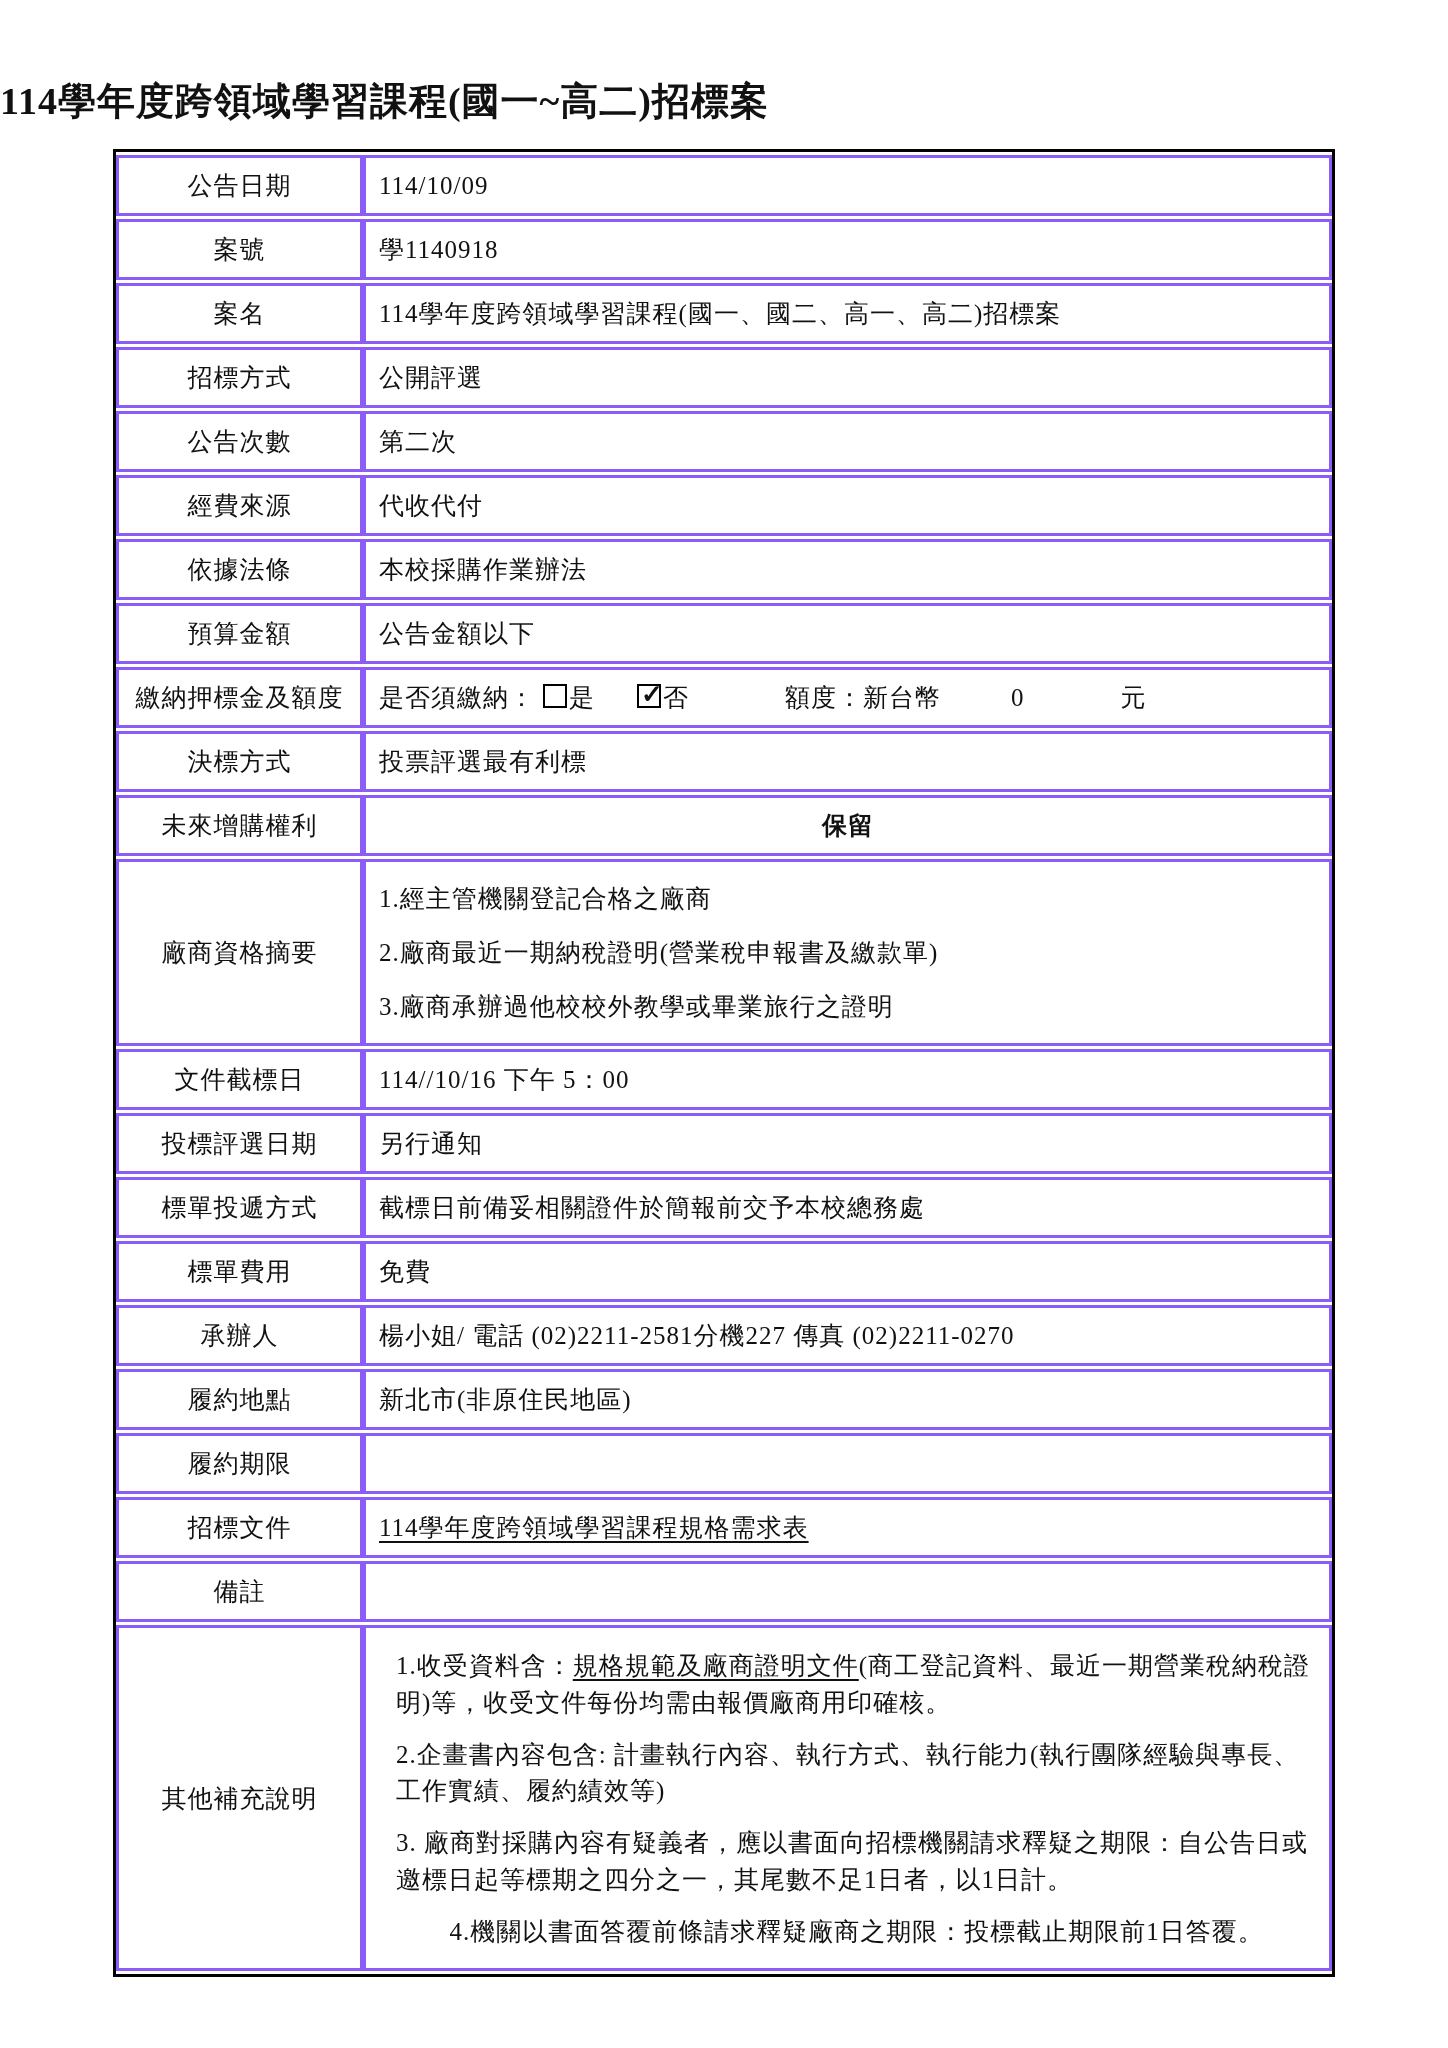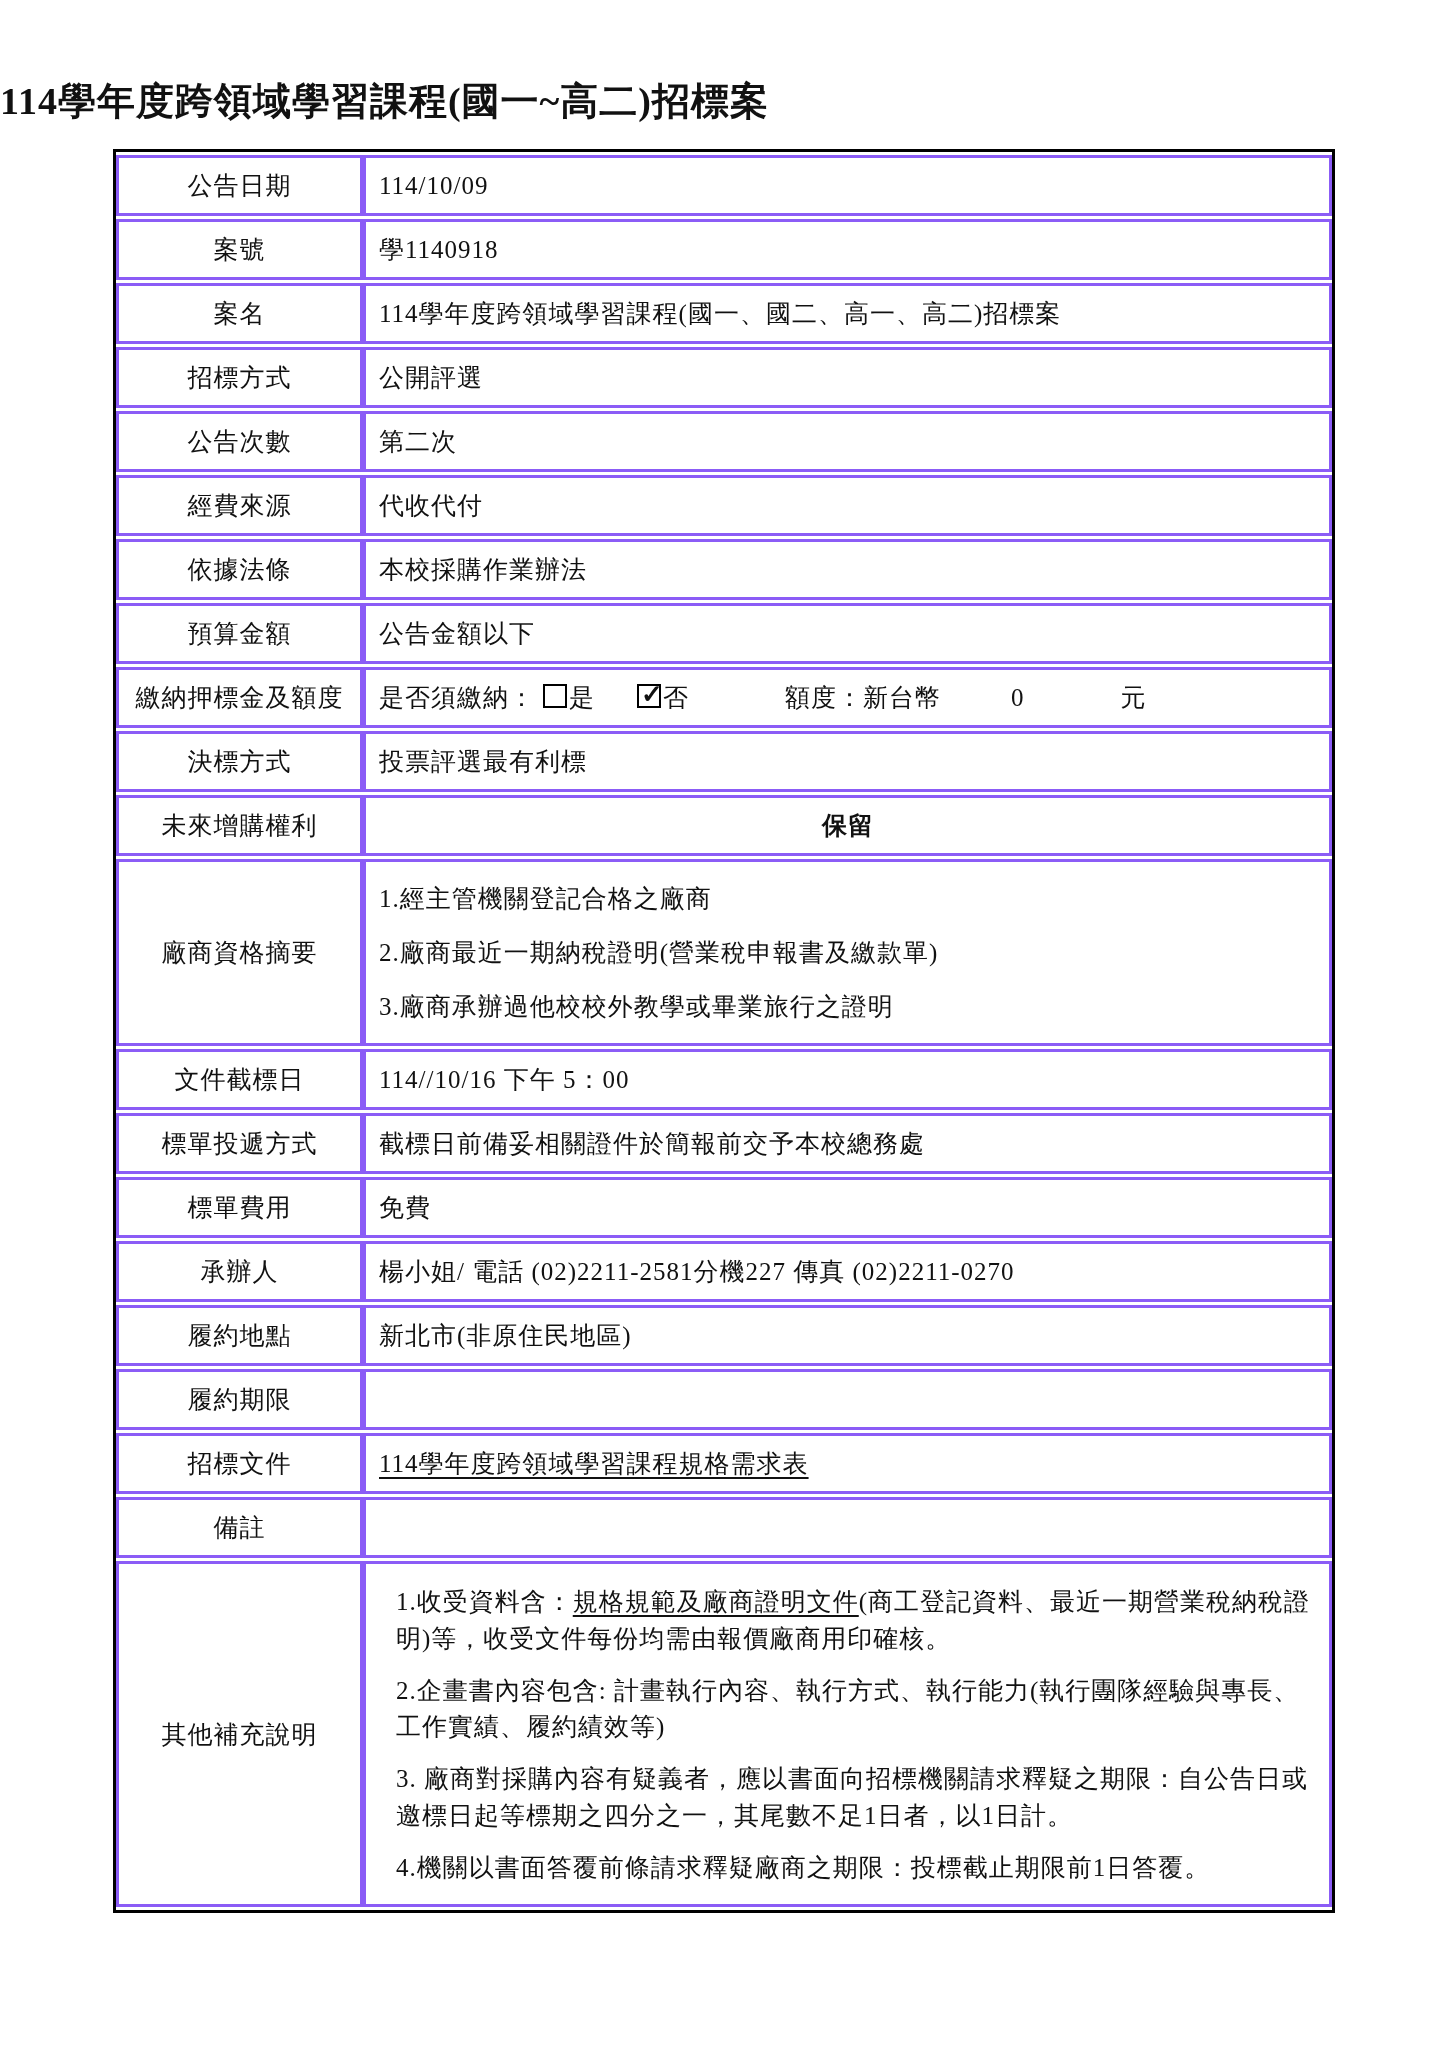--- a/index.html
+++ b/index.html
@@ -54,21 +54,21 @@
     height: 58px;
   }
   .bold { font-weight: 700; text-align: center; }
   .u {
     text-decoration: underline;
     text-decoration-thickness: 2px;
     text-underline-offset: 5px;
   }
   .qual-lines div { line-height: 2.15; }
   .notes p { line-height: 1.45; margin: 10px 0 16px 17px; }
-  .notes p:last-child { margin-bottom: 8px; }
+  .notes p:last-child { margin-bottom: 8px; text-align: center; }
   
   .cb {
     display: inline-block;
     width: 24px;
     height: 24px;
     border: 2px solid #000;
     vertical-align: -2px;
     position: relative;
     margin: 0 2px 0 8px;
   }
@@ -159,20 +159,24 @@
             <div>2.廠商最近一期納稅證明(營業稅申報書及繳款單)</div>
             <div>3.廠商承辦過他校校外教學或畢業旅行之證明</div>
           </td>
         </tr>
 
         <tr>
           <td class="cell-label">文件截標日</td>
           <td class="cell-value">114//10/16  下午 5：00</td>
         </tr>
 
+        <tr>
+          <td class="cell-label">投標評選日期</td>
+          <td class="cell-value">另行通知</td>
+        </tr>
 
         <tr>
           <td class="cell-label">標單投遞方式</td>
           <td class="cell-value">截標日前備妥相關證件於簡報前交予本校總務處</td>
         </tr>
 
         <tr>
           <td class="cell-label">標單費用</td>
           <td class="cell-value">免費</td>
         </tr>

